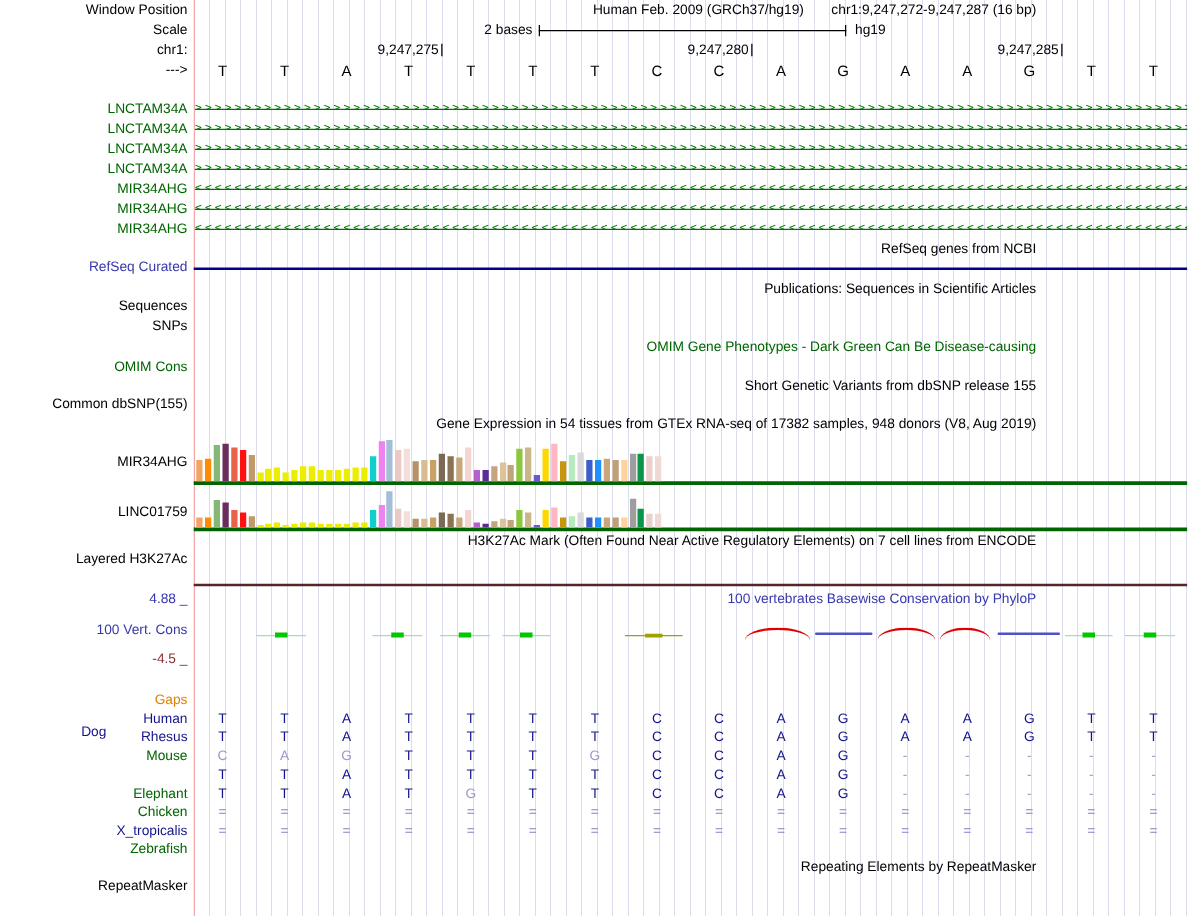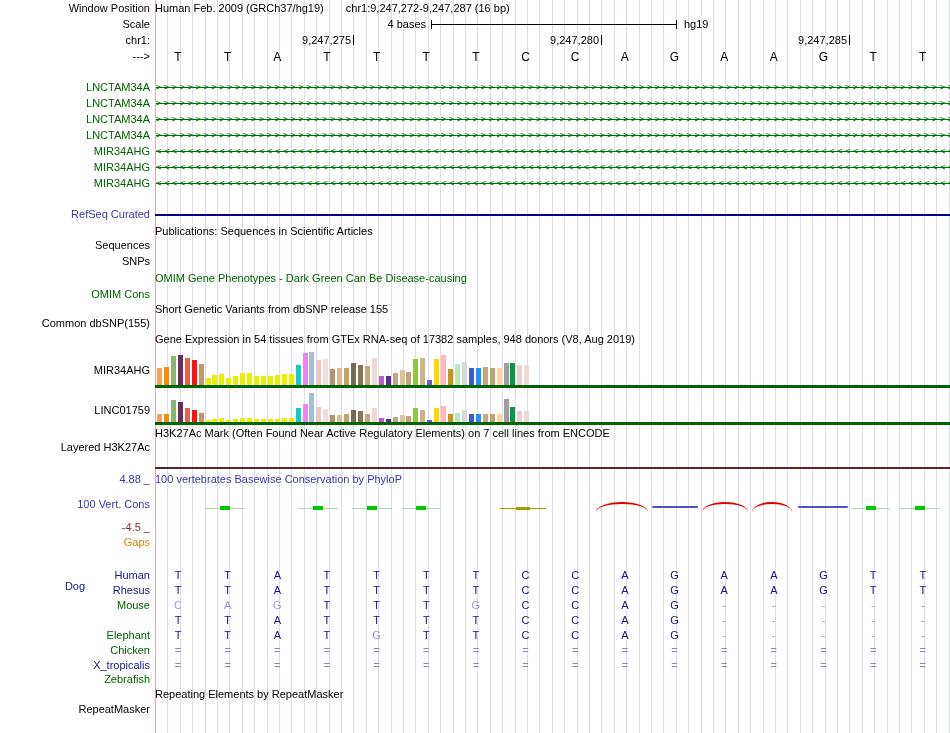--- a/index.html
+++ b/index.html
@@ -2,21 +2,21 @@
 <html><head>
 <meta charset="utf-8">
 <style>
   html,body{margin:0;padding:0;background:#fff}
   #browser{position:relative;width:950px;height:733px;background:#fff;overflow:hidden;
            font-family:"Liberation Sans",sans-serif;font-size:11px;color:#000}
   .grid{position:absolute;left:156px;top:0;width:794px;height:733px;z-index:0;
         background:repeating-linear-gradient(to right,transparent 0,transparent 11.4px,#dcdcef 11.4px,#dcdcef 12.4px)}
   .pink-line{position:absolute;left:155px;top:0;width:1px;height:733px;background:#f2a8a8;z-index:0}
   .lbl{position:absolute;left:0;width:150px;text-align:right;white-space:nowrap;z-index:2}
-  .hdr{position:absolute;left:155px;width:674px;text-align:left;white-space:nowrap;z-index:2}
+  .hdr{position:absolute;left:155px;width:674px;text-align:right;white-space:nowrap;z-index:2}
   .abs{position:absolute;white-space:nowrap;z-index:2}
   .green{color:#006400}
   .blue2{color:#3737AE}
   .navy{color:#14148C}
   .maroon{color:#8B3030}
   .scale-line{position:absolute;left:431px;top:24px;width:246px;height:1px;background:#000;z-index:2}
   .scale-end{position:absolute;top:20px;width:1px;height:9px;background:#000;z-index:2}
   .pos-tick{position:absolute;width:1px;height:10px;background:#000;z-index:2}
   .seq-base{position:absolute;width:22px;margin-left:-11px;text-align:center;font-size:12px;z-index:2}
   .aln{position:absolute;width:22px;margin-left:-11px;text-align:center;font-size:11px;z-index:2}
@@ -43,30 +43,31 @@
 <div id="browser">
   <div class="grid"></div>
   <div class="pink-line"></div>
 
   <div class="lbl" style="top:2px">Window Position</div>
   <div class="hdr" style="top:2px">
     <span style="margin-right:22px">Human Feb. 2009 (GRCh37/hg19)</span><span>chr1:9,247,272-9,247,287 (16 bp)</span>
   </div>
 
   <div class="lbl" style="top:18px">Scale</div>
-  <div class="abs" style="top:18px;right:524px">4 bases</div>
+  <div class="abs" style="top:18px;right:524px">2 bases</div>
   <div class="scale-line"></div>
   <div class="scale-end" style="left:431px"></div>
   <div class="scale-end" style="left:676px"></div>
   <div class="abs" style="top:18px;left:684px">hg19</div>
 
   <div class="lbl" style="top:34px">chr1:</div>
   <div class="lbl" style="top:50px">---&gt;</div>
 
 
+  <div class="hdr" style="top:193px">RefSeq genes from NCBI</div>
   <div class="lbl blue2" style="top:208px">RefSeq Curated</div>
   <div class="refseq-line"></div>
 
   <div class="hdr" style="top:225px">Publications: Sequences in Scientific Articles</div>
   <div class="lbl" style="top:239px">Sequences</div>
   <div class="lbl" style="top:255px">SNPs</div>
 
   <div class="hdr green" style="top:272px">OMIM Gene Phenotypes - Dark Green Can Be Disease-causing</div>
   <div class="lbl green" style="top:288px">OMIM Cons</div>
 
@@ -247,21 +248,21 @@
     <div class="cons-dash" style="left: 516px; width: 14px; top: 507px; height: 3px; background: rgb(160, 160, 0);"></div>
     <div class="cons-arc" style="left: 596px; width: 52px; top: 502px;"></div>
     <div class="cons-blue" style="left: 652px; width: 46px; top: 506px;"></div>
     <div class="cons-arc" style="left: 702px; width: 46px; top: 502px;"></div>
     <div class="cons-arc" style="left: 752px; width: 40px; top: 502px;"></div>
     <div class="cons-blue" style="left: 798px; width: 50px; top: 506px;"></div>
     <div class="cons-line" style="left: 852px; width: 38px; top: 508px; background: rgb(170, 221, 170);"></div>
     <div class="cons-dash" style="left: 866px; width: 10px; top: 506px; background: rgb(0, 200, 0);"></div>
     <div class="cons-line" style="left: 900px; width: 40px; top: 508px; background: rgb(170, 221, 170);"></div>
     <div class="cons-dash" style="left: 915px; width: 10px; top: 506px; background: rgb(0, 200, 0);"></div>
-    <div class="lbl" style="top: 536px; color: rgb(224, 128, 0);">Gaps</div>
+    <div class="lbl" style="top: 554px; color: rgb(224, 128, 0);">Gaps</div>
     <div class="lbl" style="top: 569px; color: rgb(20, 20, 140);">Human</div>
     <div class="aln aln-match" style="left: 178px; top: 569px;">T</div>
     <div class="aln aln-match" style="left: 227.65px; top: 569px;">T</div>
     <div class="aln aln-match" style="left: 277.3px; top: 569px;">A</div>
     <div class="aln aln-match" style="left: 326.95px; top: 569px;">T</div>
     <div class="aln aln-match" style="left: 376.6px; top: 569px;">T</div>
     <div class="aln aln-match" style="left: 426.25px; top: 569px;">T</div>
     <div class="aln aln-match" style="left: 475.9px; top: 569px;">T</div>
     <div class="aln aln-match" style="left: 525.55px; top: 569px;">C</div>
     <div class="aln aln-match" style="left: 575.2px; top: 569px;">C</div>

